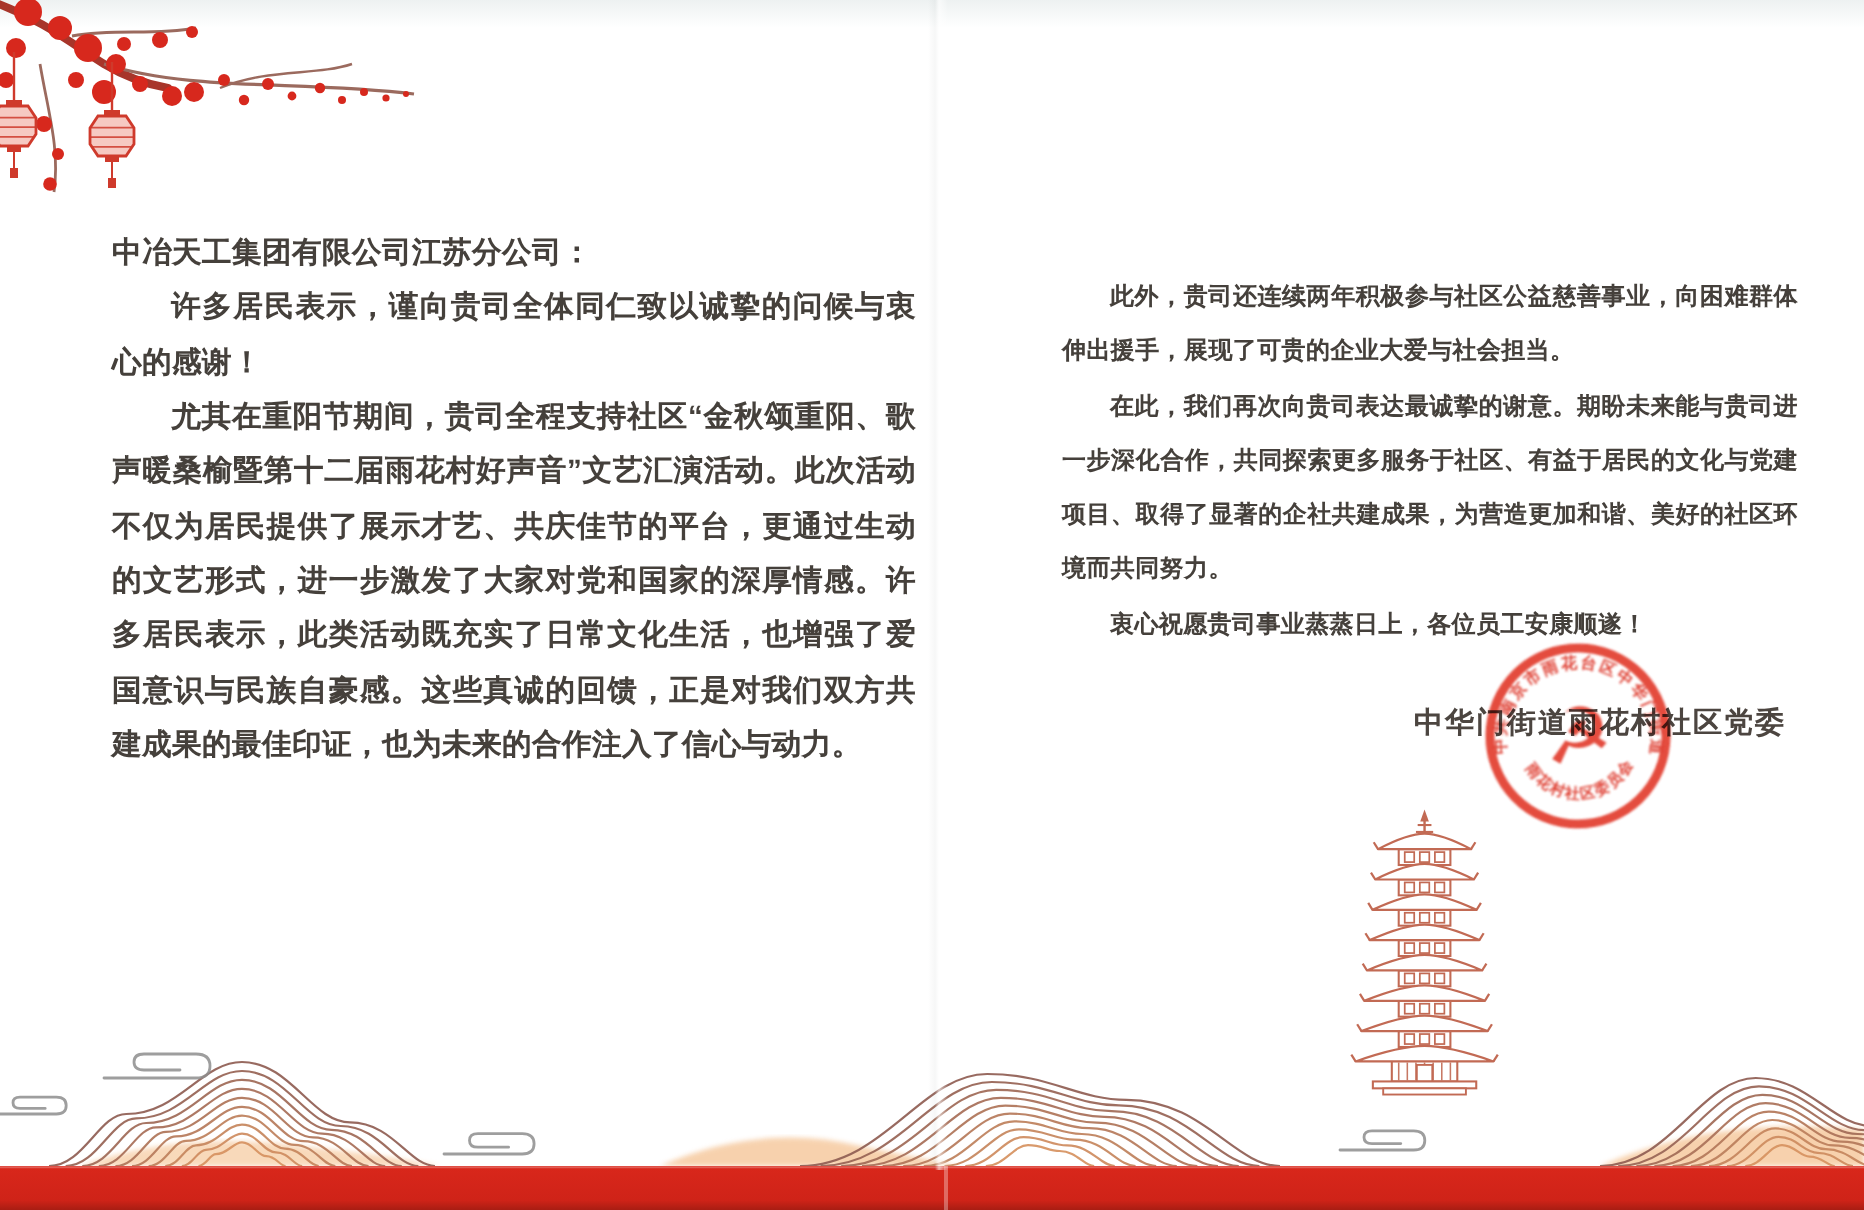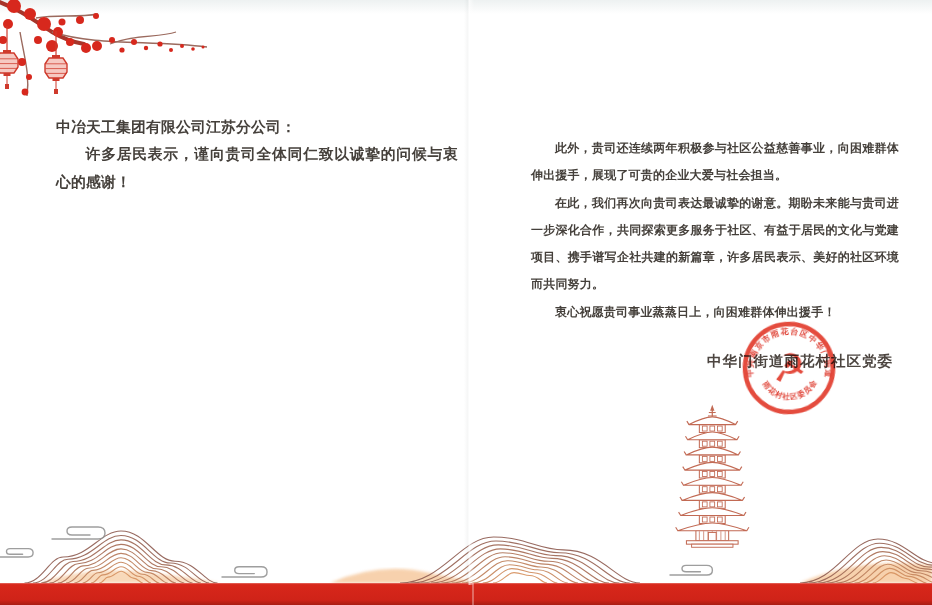--- a/index.html
+++ b/index.html
@@ -91,26 +91,27 @@
       <line x1="45.5" y1="68.6" x2="66.5" y2="68.6" stroke="#cf3a2c" stroke-width="0.9" opacity="0.85"></line>
       <line x1="45.5" y1="73.4" x2="66.5" y2="73.4" stroke="#cf3a2c" stroke-width="0.9" opacity="0.85"></line>
       <rect x="52.5" y="78" width="7" height="3" fill="#cf3a2c"></rect>
       <line x1="56" y1="81" x2="56" y2="89" stroke="#cf3a2c" stroke-width="1"></line>
       <rect x="54" y="89" width="4" height="5" fill="#cf3a2c"></rect>
     </svg>
 
   <div id="left-col" class="page-text">
     <p class="no-indent">中冶天工集团有限公司江苏分公司：</p>
     <p>许多居民表示，谨向贵司全体同仁致以诚挚的问候与衷心的感谢！</p>
+    <p>尤其在重阳节期间，贵司全程支持社区“金秋颂重阳、歌声暖桑榆暨第十二届雨花村好声音”文艺汇演活动。此次活动不仅为居民提供了展示才艺、共庆佳节的平台，更通过生动的文艺形式，进一步激发了大家对党和国家的深厚情感。许多居民表示，此类活动既充实了日常文化生活，也增强了爱国意识与民族自豪感。这些真诚的回馈，正是对我们双方共建成果的最佳印证，也为未来的合作注入了信心与动力。</p>
   </div>
 
   <div id="right-col" class="page-text">
     <p>此外，贵司还连续两年积极参与社区公益慈善事业，向困难群体伸出援手，展现了可贵的企业大爱与社会担当。</p>
-    <p>在此，我们再次向贵司表达最诚挚的谢意。期盼未来能与贵司进一步深化合作，共同探索更多服务于社区、有益于居民的文化与党建项目、携手谱写企社共建的新篇章，许多居民表示、美好的社区环境而共同努力。</p>
-    <p>衷心祝愿贵司事业蒸蒸日上，向困难群体伸出援手！</p>
+    <p>在此，我们再次向贵司表达最诚挚的谢意。期盼未来能与贵司进一步深化合作，共同探索更多服务于社区、有益于居民的文化与党建项目、取得了显著的企社共建成果，为营造更加和谐、美好的社区环境而共同努力。</p>
+    <p>衷心祝愿贵司事业蒸蒸日上，各位员工安康顺遂！</p>
   </div>
 
   <div id="signature">中华门街道雨花村社区党委</div>
 
   <svg id="stamp" viewBox="0 0 100 100">
     <defs>
       <filter id="inkblur">
           <feGaussianBlur stdDeviation="0.45"></feGaussianBlur>
         </filter>
       <path id="arcTop" d="M 14.5,61 A 36.5,36.5 0 1 1 85.5,61" fill="none"></path>

